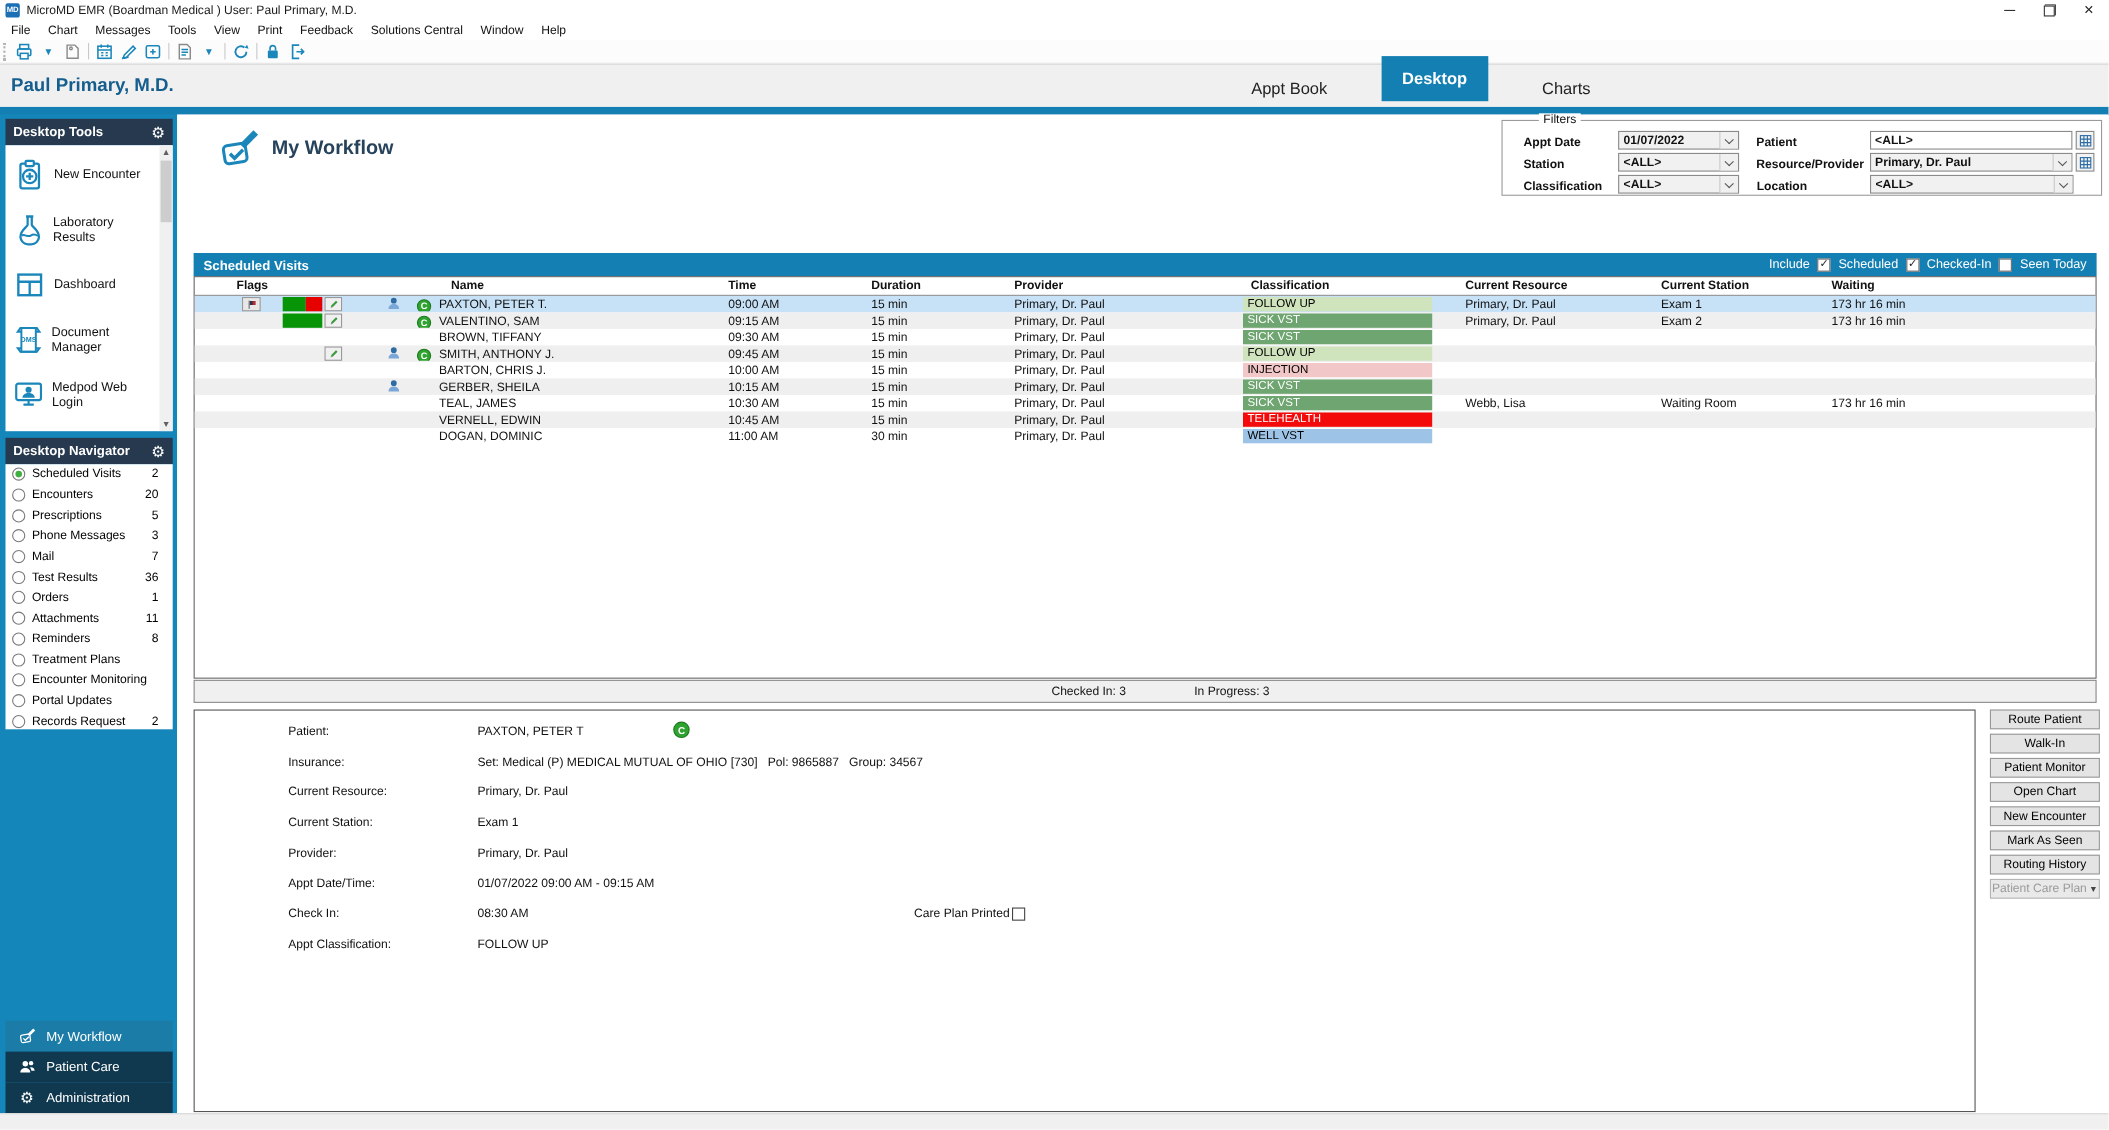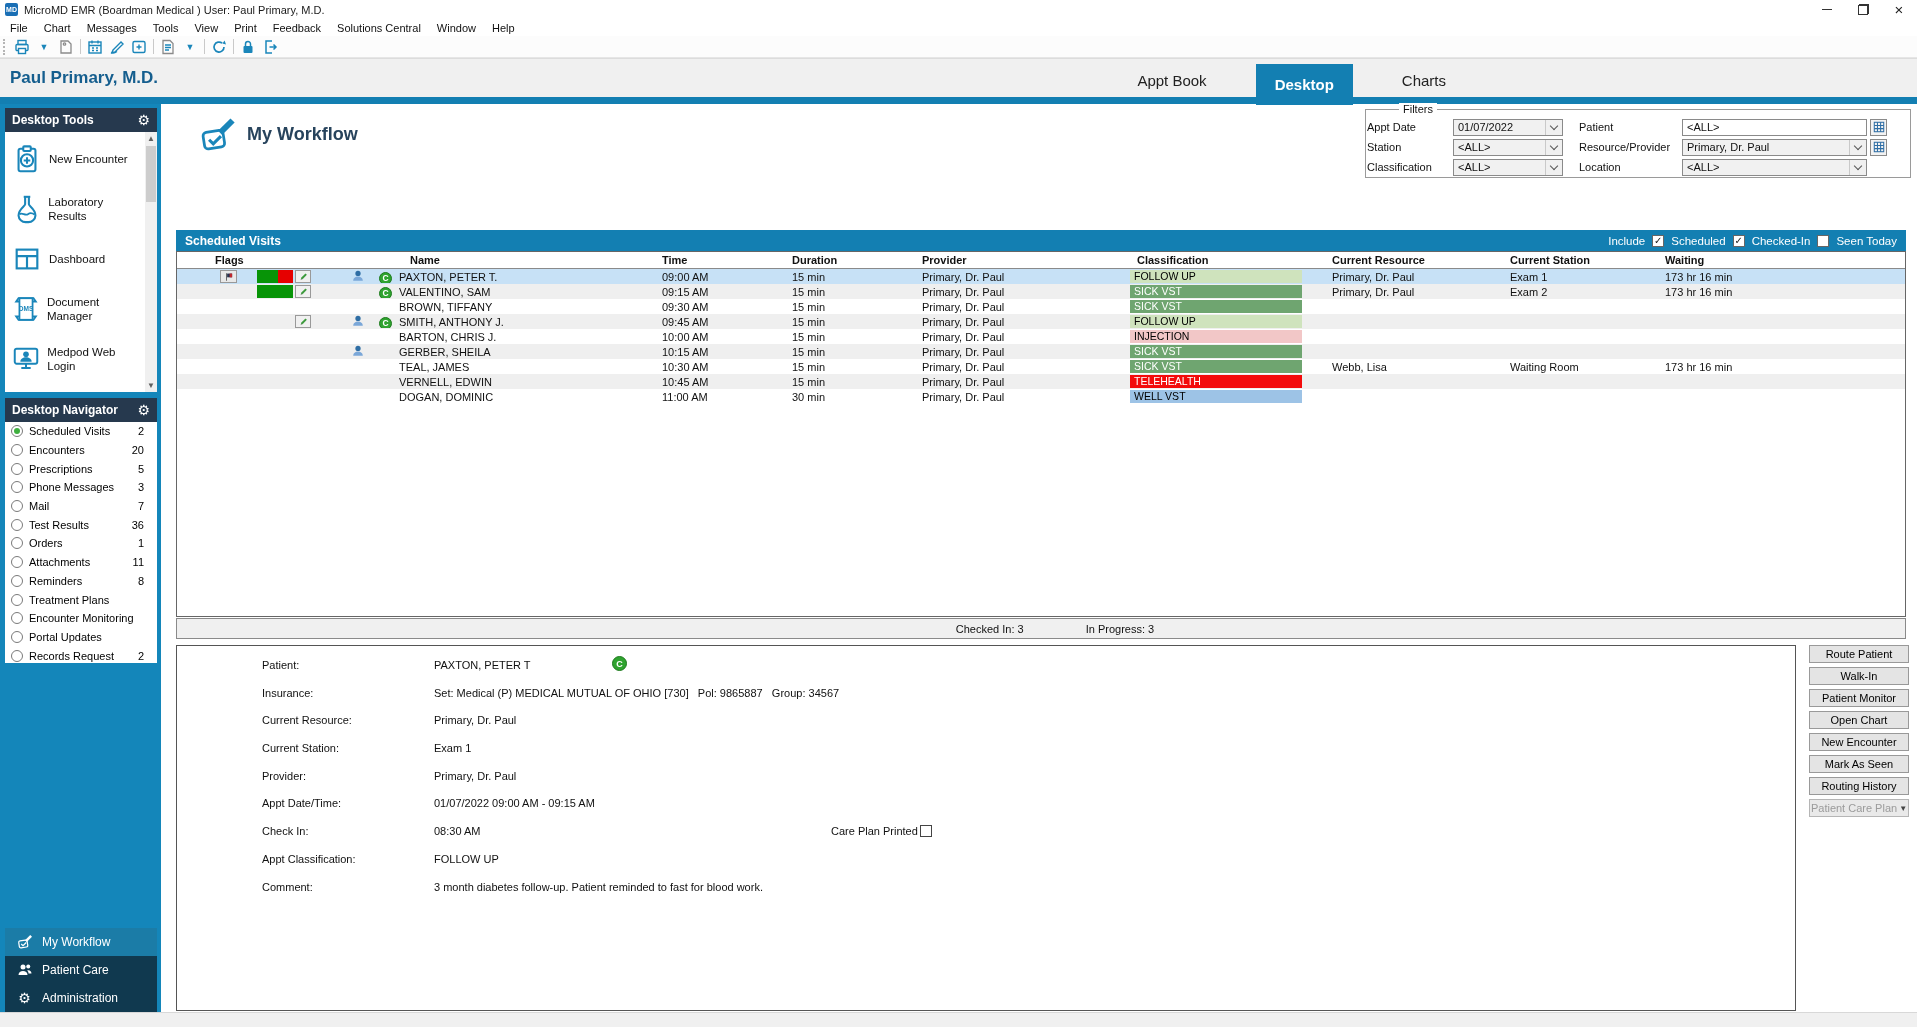--- a/index.html
+++ b/index.html
@@ -28,21 +28,21 @@
   .tb-btn { width:22px; height:20px; display:flex; align-items:center; justify-content:center; }
   .tb-btn svg { width:16px; height:16px; }
   .tb-sep { width:1px; height:15px; background:#c9c9c9; margin:0 3px; }
   .tb-dd { color:#1a86ba; font-size:9px; }
 
   
   .appheader { height:39px; background:#f0f0f0; position:relative; border-top:1px solid #dcdcdc; }
   .username { position:absolute; left:10px; top:9px; font-size:17px; font-weight:bold; color:#155e8e; }
   .tabs { position:absolute; right:452px; bottom:-8px; display:flex; align-items:flex-end; z-index:5;gap:30px; }
   .tab { height:33px; margin-bottom:8px; display:flex; align-items:center; padding:0 19px; font-size:15px; color:#222; cursor:default; }
-  .tab.active { height:41px; margin-bottom:0; background:#137fb2; color:#fff; font-weight:bold;text-align:right; }
+  .tab.active { height:41px; margin-bottom:13px; background:#137fb2; color:#fff; font-weight:bold;text-align:right; }
   .bluestrip { height:8px; background:#137fb2; }
 
   
   .sidebar { position:absolute; left:0; top:104px; width:161px; bottom:15px; background:#1486ba; }
   .panel { position:absolute; left:5px; right:4px; }
   .panel-tools { top:4px; height:284px; }
   .panel-nav { top:294px; height:265px;border-radius:31px; }
   .panel-header { height:24px; background:#26394e; color:#fff; font-weight:bold; font-size:12px; display:flex; align-items:center; justify-content:space-between; padding:0 7px; }
   .gear-glyph { color:#fff; font-size:14px; line-height:14px; }
   .panel-body { position:absolute; left:0; right:0; top:24px; bottom:0; background:#fff; overflow:hidden; }
@@ -67,21 +67,21 @@
 
   
   .main { position:absolute; left:161px; top:104px; right:0; bottom:15px; background:#fff; }
   .wf-icon { position:absolute; left:38px; top:12px; width:38px; height:38px; color:#1a86ba; }
   .wf-icon svg { width:38px; height:38px; }
   .wf-title { position:absolute; left:86px; top:20px; font-size:18px; font-weight:bold; color:#27435c; }
 
   
   .filters { position:absolute; left:1204px; top:5px; width:546px; height:69px; border:1px solid #9a9a9a; background:#fff; font-size:11px; }
   .filters-legend { position:absolute; top:-7px; left:33px; background:#fff; padding:0 4px; }
-  .f-row { position:absolute; left:1px; right:6px; height:18px; display:flex; align-items:center; }
+  .f-row { position:absolute; left:19px; right:6px; height:18px; display:flex; align-items:flex-end;font-weight:bold; }
   .f-label { width:86px; flex:none; }
   .f-label.wide { width:103px; margin-left:16px; }
   .combo, .inputbox { height:17px; border:1px solid #8a8a8a; display:flex; align-items:center; padding-left:4px; position:relative; background:#f1f1f1; }
   .inputbox { background:#fff; }
   .combo.w1 { width:110px; } .combo.w2, .inputbox.w2 { width:185px; }
   .chev { position:absolute; right:0; top:0; bottom:0; width:17px; background:#f0f0f0; border-left:1px solid #c9c9c9; display:flex; align-items:center; justify-content:center; }
   .chev::after { content:""; width:5px; height:5px; border-right:1px solid #555; border-bottom:1px solid #555; transform:rotate(45deg); margin-top:-2px; }
   .grid-btn { width:17px; height:17px; border:1px solid #8a8a8a; background:#f3f3f3; margin-left:3px; display:flex; align-items:center; justify-content:center; }
   .grid-btn svg { width:12px; height:12px; }
 
@@ -724,24 +724,20 @@
         <span class="d-label">Check In:</span>
         <span class="d-value">08:30 AM</span>
         <span class="d-extra">
           <span>Care Plan Printed</span>
           <span class="cb"></span>
         </span>
       </div>
       <div class="d-row">
         <span class="d-label">Appt Classification:</span>
         <span class="d-value">FOLLOW UP</span>
-      </div>
-      <div class="d-row">
-        <span class="d-label">Comment:</span>
-        <span class="d-value">3 month diabetes follow-up. Patient reminded to fast for blood work.</span>
       </div>
     </div>
 
   <div class="actions" id="actions">
       <button class="act-btn">
         <span>Route Patient</span>
       </button>
       <button class="act-btn">
         <span>Walk-In</span>
       </button>

